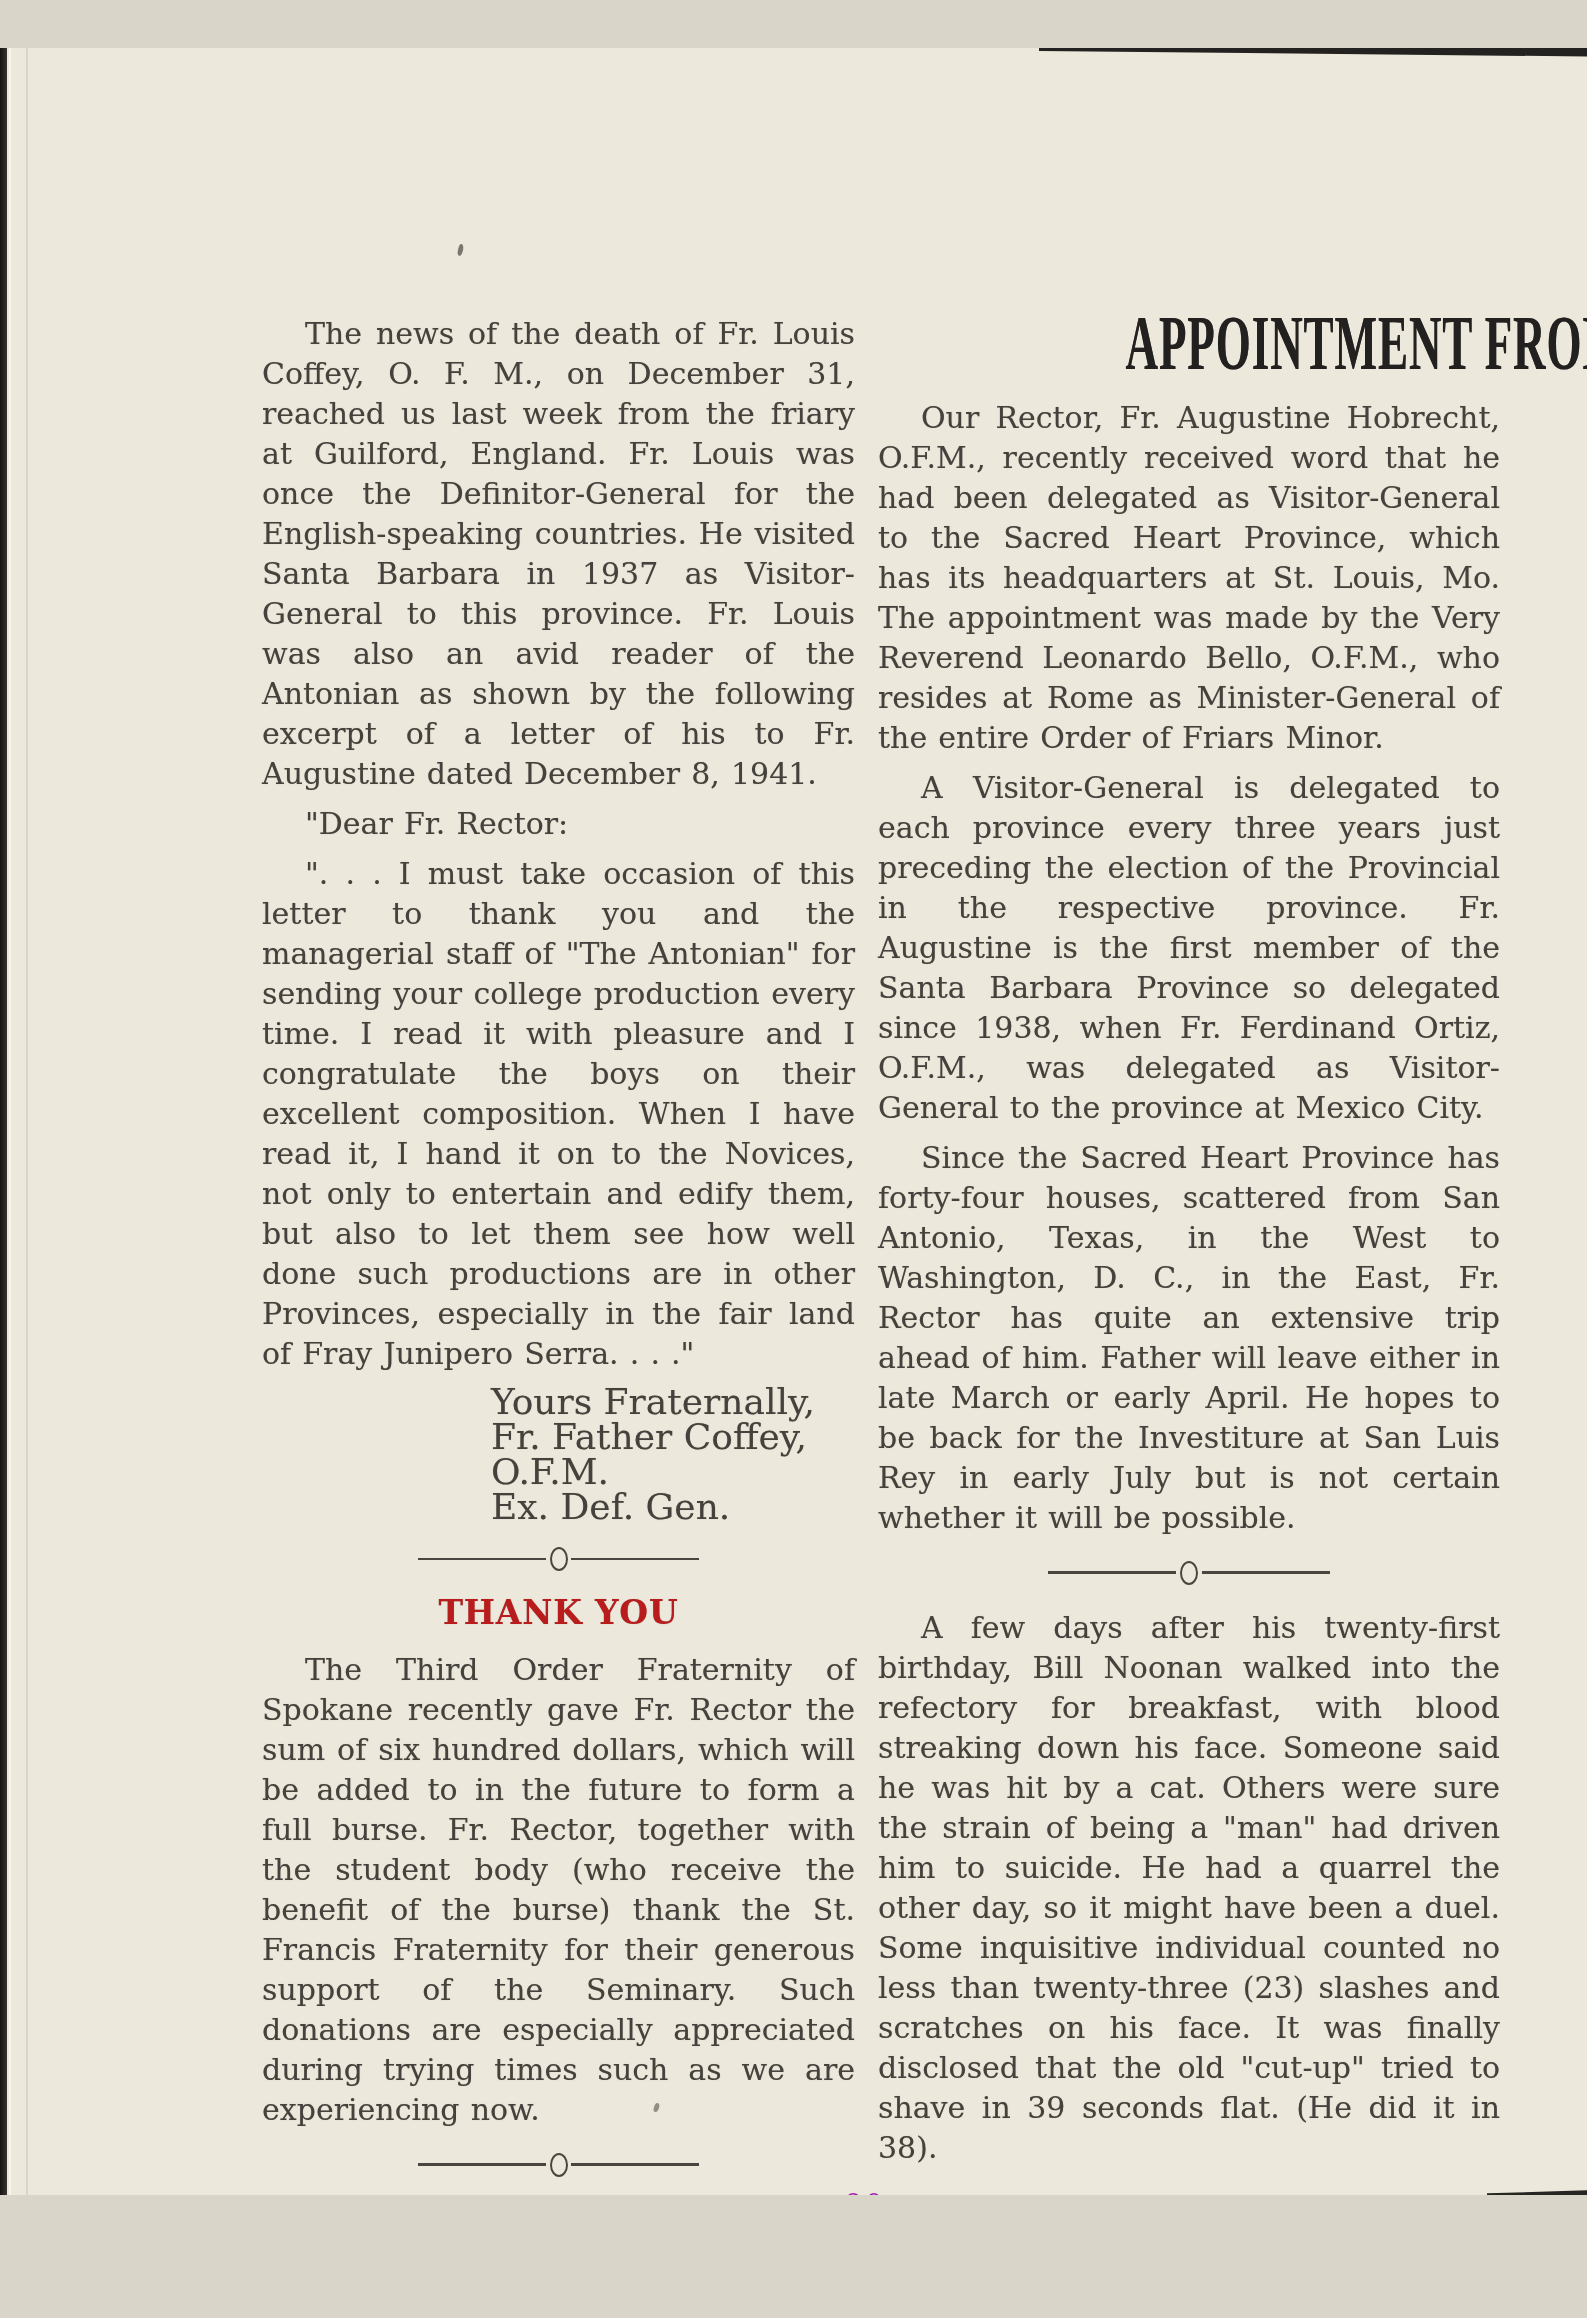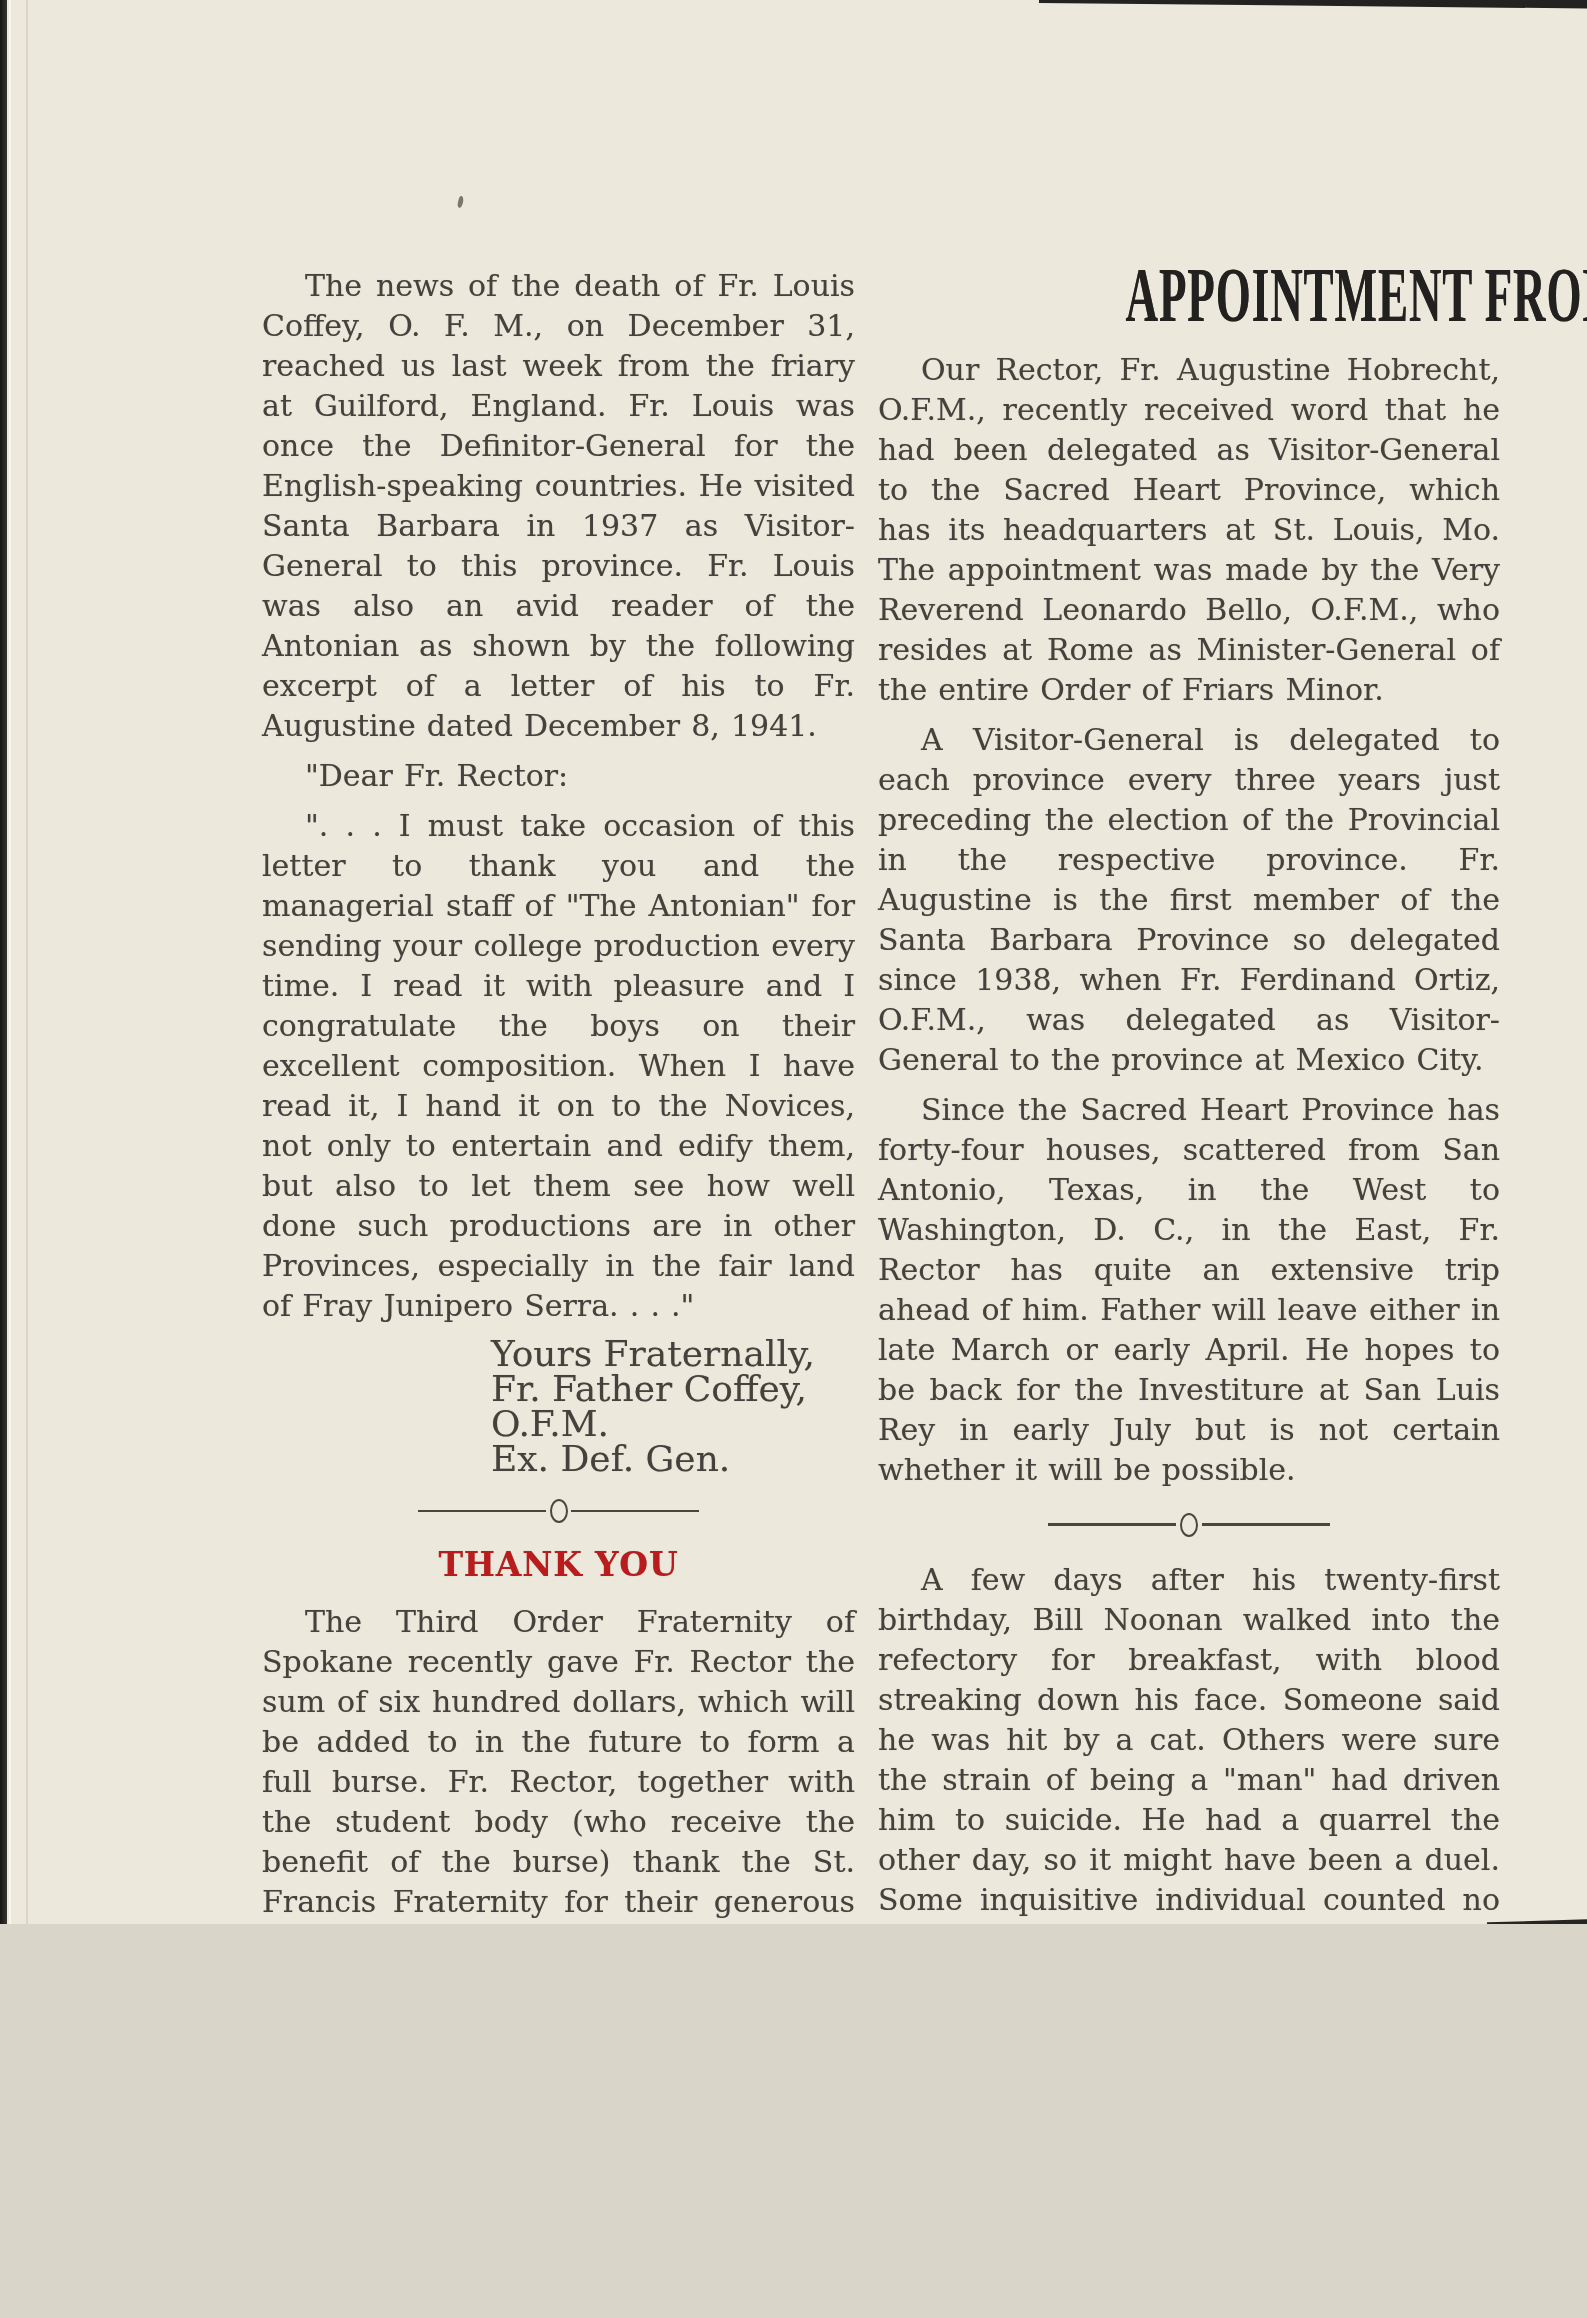--- a/index.html
+++ b/index.html
@@ -1,23 +1,24 @@
 <!DOCTYPE html>
 <html style="font-size:12.4px"><head>
 <meta charset="utf-8">
 <style>
   html,body{margin:0;padding:0;background:#d9d5c8;}
   .page{
     position:relative;
-    width:1588px;height:1924px;
+    width:1588px;height:2147px;
     background:linear-gradient(90deg,#e7e3d5 0,#eeeadd 5%,#edead part 0,#edeadc 84%,#e5e1d2 100%);
     background-color:#ece8db;
     overflow:hidden;
     font-family:"DejaVu Serif","Liberation Serif",serif;
     color:#45423d;
+    margin-top:48px;
   }
   
   .edge-left{position:absolute;left:0;top:0;width:7px;height:100%;
     background:linear-gradient(90deg,#161514,#38362f);}
   .edge-light{position:absolute;left:8.5px;top:0;width:2.3px;height:100%;
     background:rgba(252,250,240,.75);}
   .edge-fold{position:absolute;left:26px;top:0;width:1.6px;height:100%;
     background:rgba(140,128,100,.18);}
   .edge-top{position:absolute;right:0;top:0;width:549px;height:8.5px;background:#232220;
     clip-path:polygon(0 0,100% 0,100% 100%,0 35%);}

